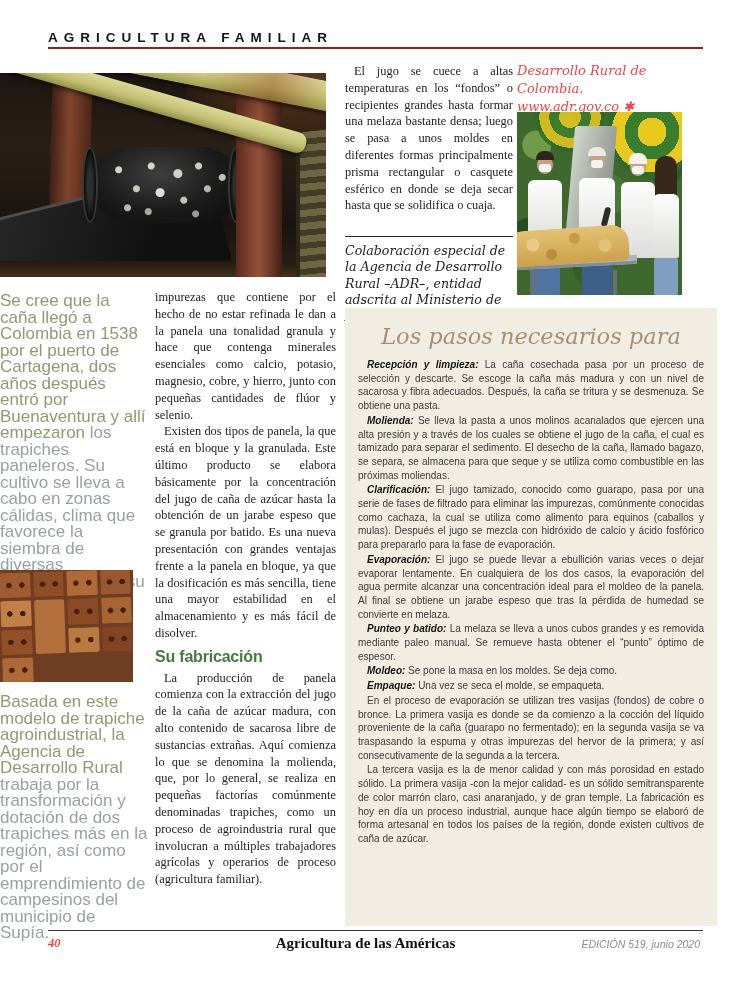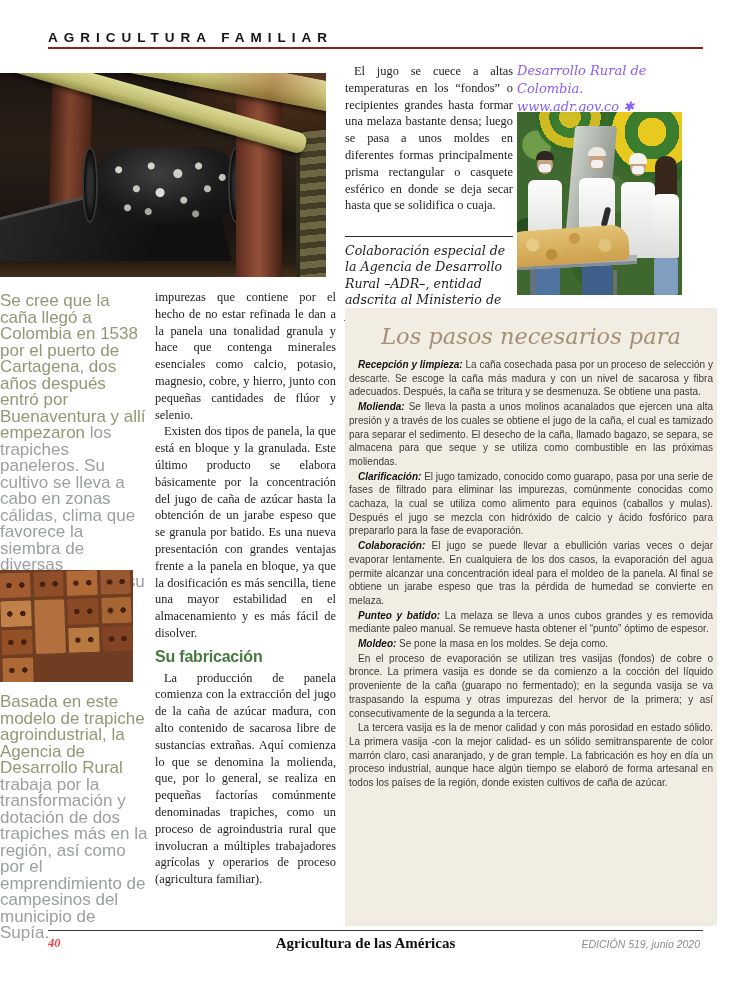--- a/index.html
+++ b/index.html
@@ -27,28 +27,28 @@
            font-family:"Liberation Sans",sans-serif;font-size:17px;line-height:16.5px;}
   .caption .c-green{color:var(--caption_green);}
   .caption .c-gray{color:var(--caption_gray);}
 
   .script-italic{font-family:"DejaVu Serif","Liberation Serif",serif;font-style:italic;}
 
   .right-rule{position:absolute;left:345px;top:236px;width:168px;height:1px;background:#2a2a2a;}
   .right-credit{position:absolute;left:345px;top:243px;width:168px;
                 font-size:12.6px;line-height:16.4px;color:#1d1d1d;}
   .photo-credit{position:absolute;left:517px;top:62px;width:200px;
-                font-size:13px;line-height:18px;color:#8b5cf6;}
+                font-size:13px;line-height:18px;color:#ef4444;}
 
   
   .steps-box{position:absolute;left:345px;top:308px;width:372px;height:618px;
              background:var(--box_bg);overflow:hidden;}
   .steps-title{margin:15px 10px 9px;text-align:center;font-family:"DejaVu Serif","Liberation Serif",serif;
                font-style:italic;font-size:22.5px;line-height:26px;color:var(--box_title);}
-  .steps-body{padding:0 4px;font-family:"Liberation Sans",sans-serif;font-size:10px;
+  .steps-body{padding:0 13px;font-family:"Liberation Sans",sans-serif;font-size:10px;
               line-height:13.7px;color:#3b3b3b;text-align:justify;}
   .steps-body p{margin:0 0 1px;text-indent:9px;}
   .step-label{font-weight:bold;font-style:italic;color:#131313;}
 
   
   .footer-rule{position:absolute;left:48px;top:930px;width:655px;height:1px;background:#3a3a3a;}
   .page-number{position:absolute;left:48px;top:936px;font-weight:bold;font-style:italic;font-size:12.5px;color:#ef4444;}
   .magazine-name{position:absolute;left:0;right:0;top:935px;text-align:center;
                  font-weight:bold;font-size:15px;color:#111;}
   .edition{position:absolute;right:31px;top:938px;font-family:"Liberation Sans",sans-serif;
@@ -261,23 +261,24 @@
   </div>
 
   <div class="steps-box">
     <div class="steps-title">
       <span>Los pasos necesarios para</span><br>
     </div>
     <div class="steps-body">
       <p><span class="step-label">Recepción y limpieza:</span> <span>La caña cosechada pasa por un proceso de selección y descarte. Se escoge la caña más madura y con un nivel de sacarosa y fibra adecuados. Después, la caña se tritura y se desmenuza. Se obtiene una pasta.</span></p>
       <p><span class="step-label">Molienda:</span> <span>Se lleva la pasta a unos molinos acanalados que ejercen una alta presión y a través de los cuales se obtiene el jugo de la caña, el cual es tamizado para separar el sedimento. El desecho de la caña, llamado bagazo, se separa, se almacena para que seque y se utiliza como combustible en las próximas moliendas.</span></p>
       <p><span class="step-label">Clarificación:</span> <span>El jugo tamizado, conocido como guarapo, pasa por una serie de fases de filtrado para eliminar las impurezas, comúnmente conocidas como cachaza, la cual se utiliza como alimento para equinos (caballos y mulas). Después el jugo se mezcla con hidróxido de calcio y ácido fosfórico para prepararlo para la fase de evaporación.</span></p>
-      <p><span class="step-label">Colaboración:</span> <span>El jugo se puede llevar a ebullición varias veces o dejar evaporar lentamente. En cualquiera de los dos casos, la evaporación del agua permite alcanzar una concentración ideal para el moldeo de la panela. Al final se obtiene un jarabe espeso que tras la pérdida de humedad se convierte en melaza.</span></p>
+      <p><span class="step-label">Evaporación:</span> <span>El jugo se puede llevar a ebullición varias veces o dejar evaporar lentamente. En cualquiera de los dos casos, la evaporación del agua permite alcanzar una concentración ideal para el moldeo de la panela. Al final se obtiene un jarabe espeso que tras la pérdida de humedad se convierte en melaza.</span></p>
       <p><span class="step-label">Punteo y batido:</span> <span>La melaza se lleva a unos cubos grandes y es removida mediante paleo manual. Se remueve hasta obtener el “punto” óptimo de espesor.</span></p>
       <p><span class="step-label">Moldeo:</span> <span>Se pone la masa en los moldes. Se deja como.</span></p>
+      <p><span class="step-label">Empaque:</span> <span>Una vez se seca el molde, se empaqueta.</span></p>
       <p>En el proceso de evaporación se utilizan tres vasijas (fondos) de cobre o bronce. La primera vasija es donde se da comienzo a la cocción del líquido proveniente de la caña (guarapo no fermentado); en la segunda vasija se va traspasando la espuma y otras impurezas del hervor de la primera; y así consecutivamente de la segunda a la tercera.</p>
       <p>La tercera vasija es la de menor calidad y con más porosidad en estado sólido. La primera vasija -con la mejor calidad- es un sólido semitransparente de color marrón claro, casi anaranjado, y de gran temple. La fabricación es hoy en día un proceso industrial, aunque hace algún tiempo se elaboró de forma artesanal en todos los países de la región, donde existen cultivos de caña de azúcar.</p>
     </div>
   </div>
 
   <div class="footer-rule"></div>
   <div class="page-number">40</div>
   <div class="magazine-name">Agricultura de las Américas</div>
   <div class="edition">EDICIÓN 519, junio 2020</div>
 

